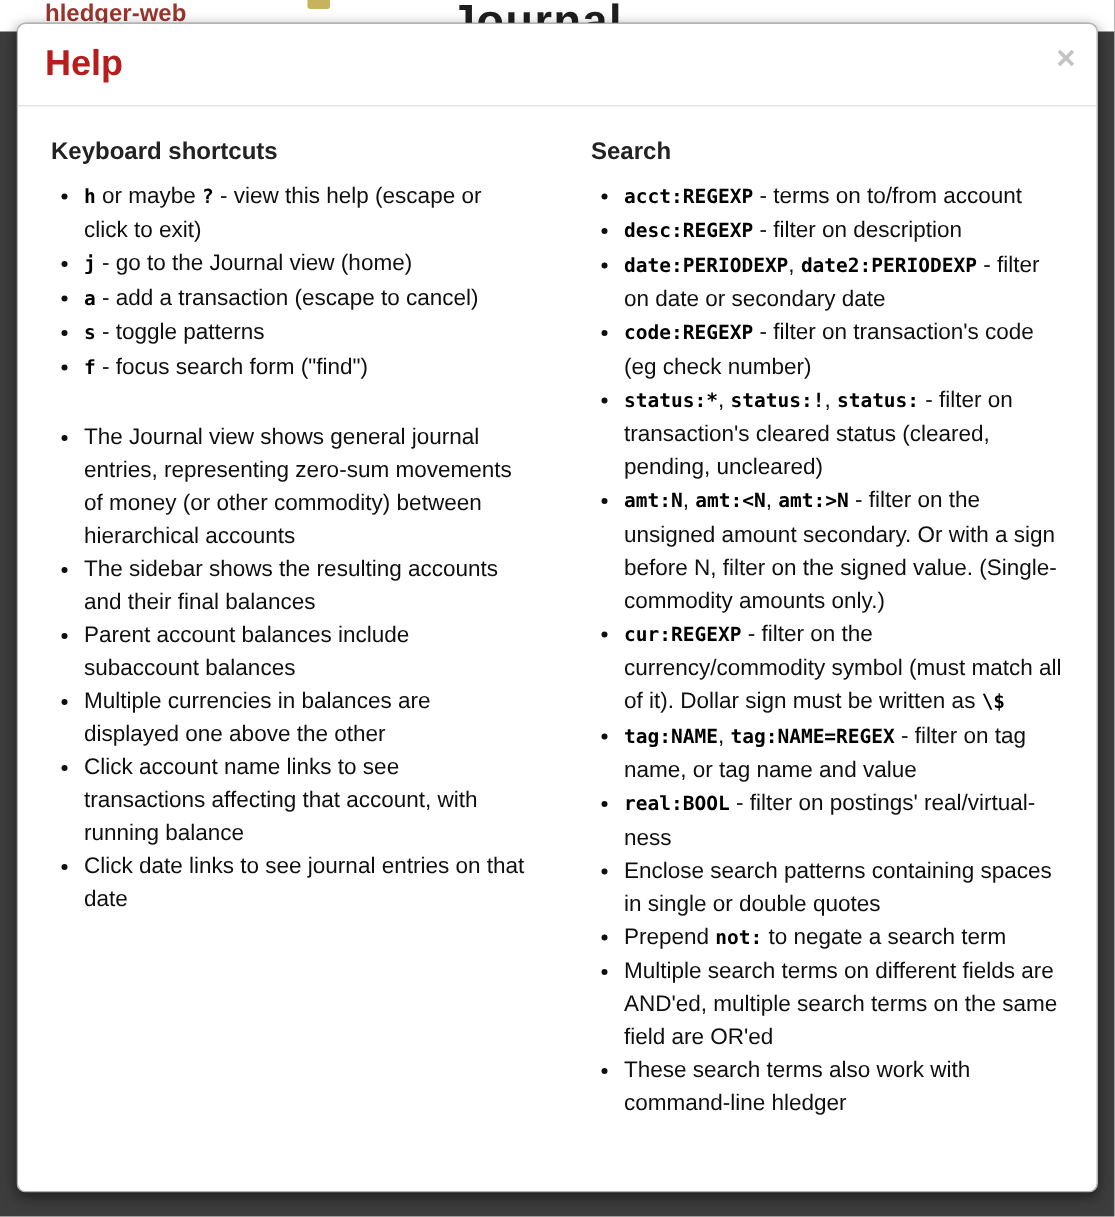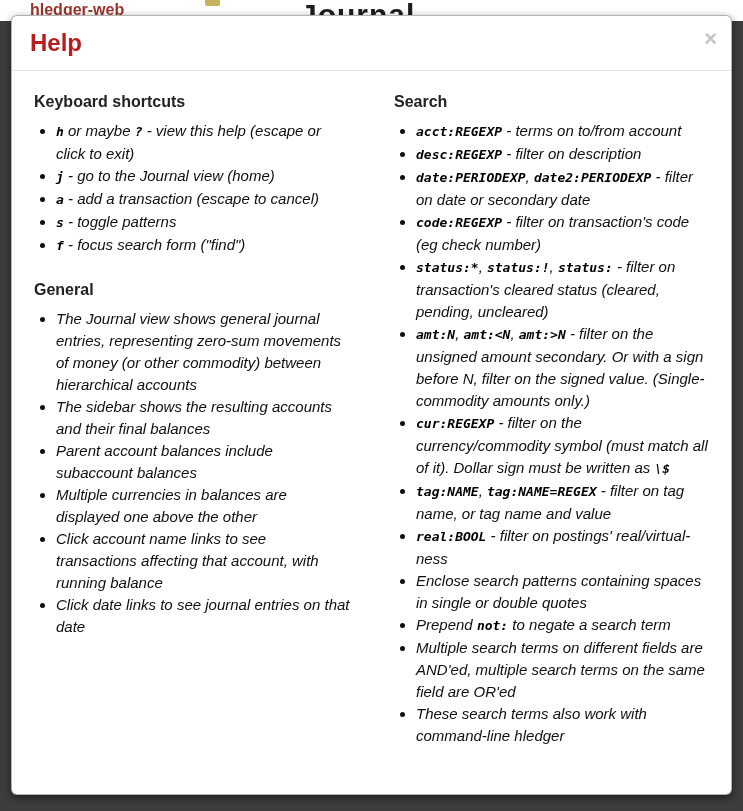--- a/index.html
+++ b/index.html
@@ -63,21 +63,20 @@
   }
   .col { flex: 1; min-width: 0; }
   .section-heading {
     font-size: 16px; font-weight: bold; color: #222;
     margin: 12px 0 9px 4px;
   }
   ul.help-list {
     margin: 9px 0 24px 0;
     padding-left: 26px;
     list-style: disc;
-    font-style: italic;
   }
   ul.help-list li {
     font-size: 15px;
     line-height: 22px;
     color: #0f0f0f;
     margin: 0;
   }
   code {
     font-family: "DejaVu Sans Mono", monospace;
     font-weight: bold;
@@ -104,21 +103,20 @@
   <div class="modal-body">
     <div class="col">
       <h4 class="section-heading">Keyboard shortcuts</h4>
       <ul class="help-list">
           <li><code>h</code><span> or maybe </span><code>?</code><span> - view this help (escape or click to exit)</span></li>
           <li><code>j</code><span> - go to the Journal view (home)</span></li>
           <li><code>a</code><span> - add a transaction (escape to cancel)</span></li>
           <li><code>s</code><span> - toggle patterns</span></li>
           <li><code>f</code><span> - focus search form ("find")</span></li>
         </ul>
-      <h4 class="section-heading">General</h4>
       <ul class="help-list">
           <li><span>The Journal view shows general journal entries, representing zero-sum movements of money (or other commodity) between hierarchical accounts</span></li>
           <li><span>The sidebar shows the resulting accounts and their final balances</span></li>
           <li><span>Parent account balances include subaccount balances</span></li>
           <li><span>Multiple currencies in balances are displayed one above the other</span></li>
           <li><span>Click account name links to see transactions affecting that account, with running balance</span></li>
           <li><span>Click date links to see journal entries on that date</span></li>
         </ul>
     </div>
     <div class="col">

